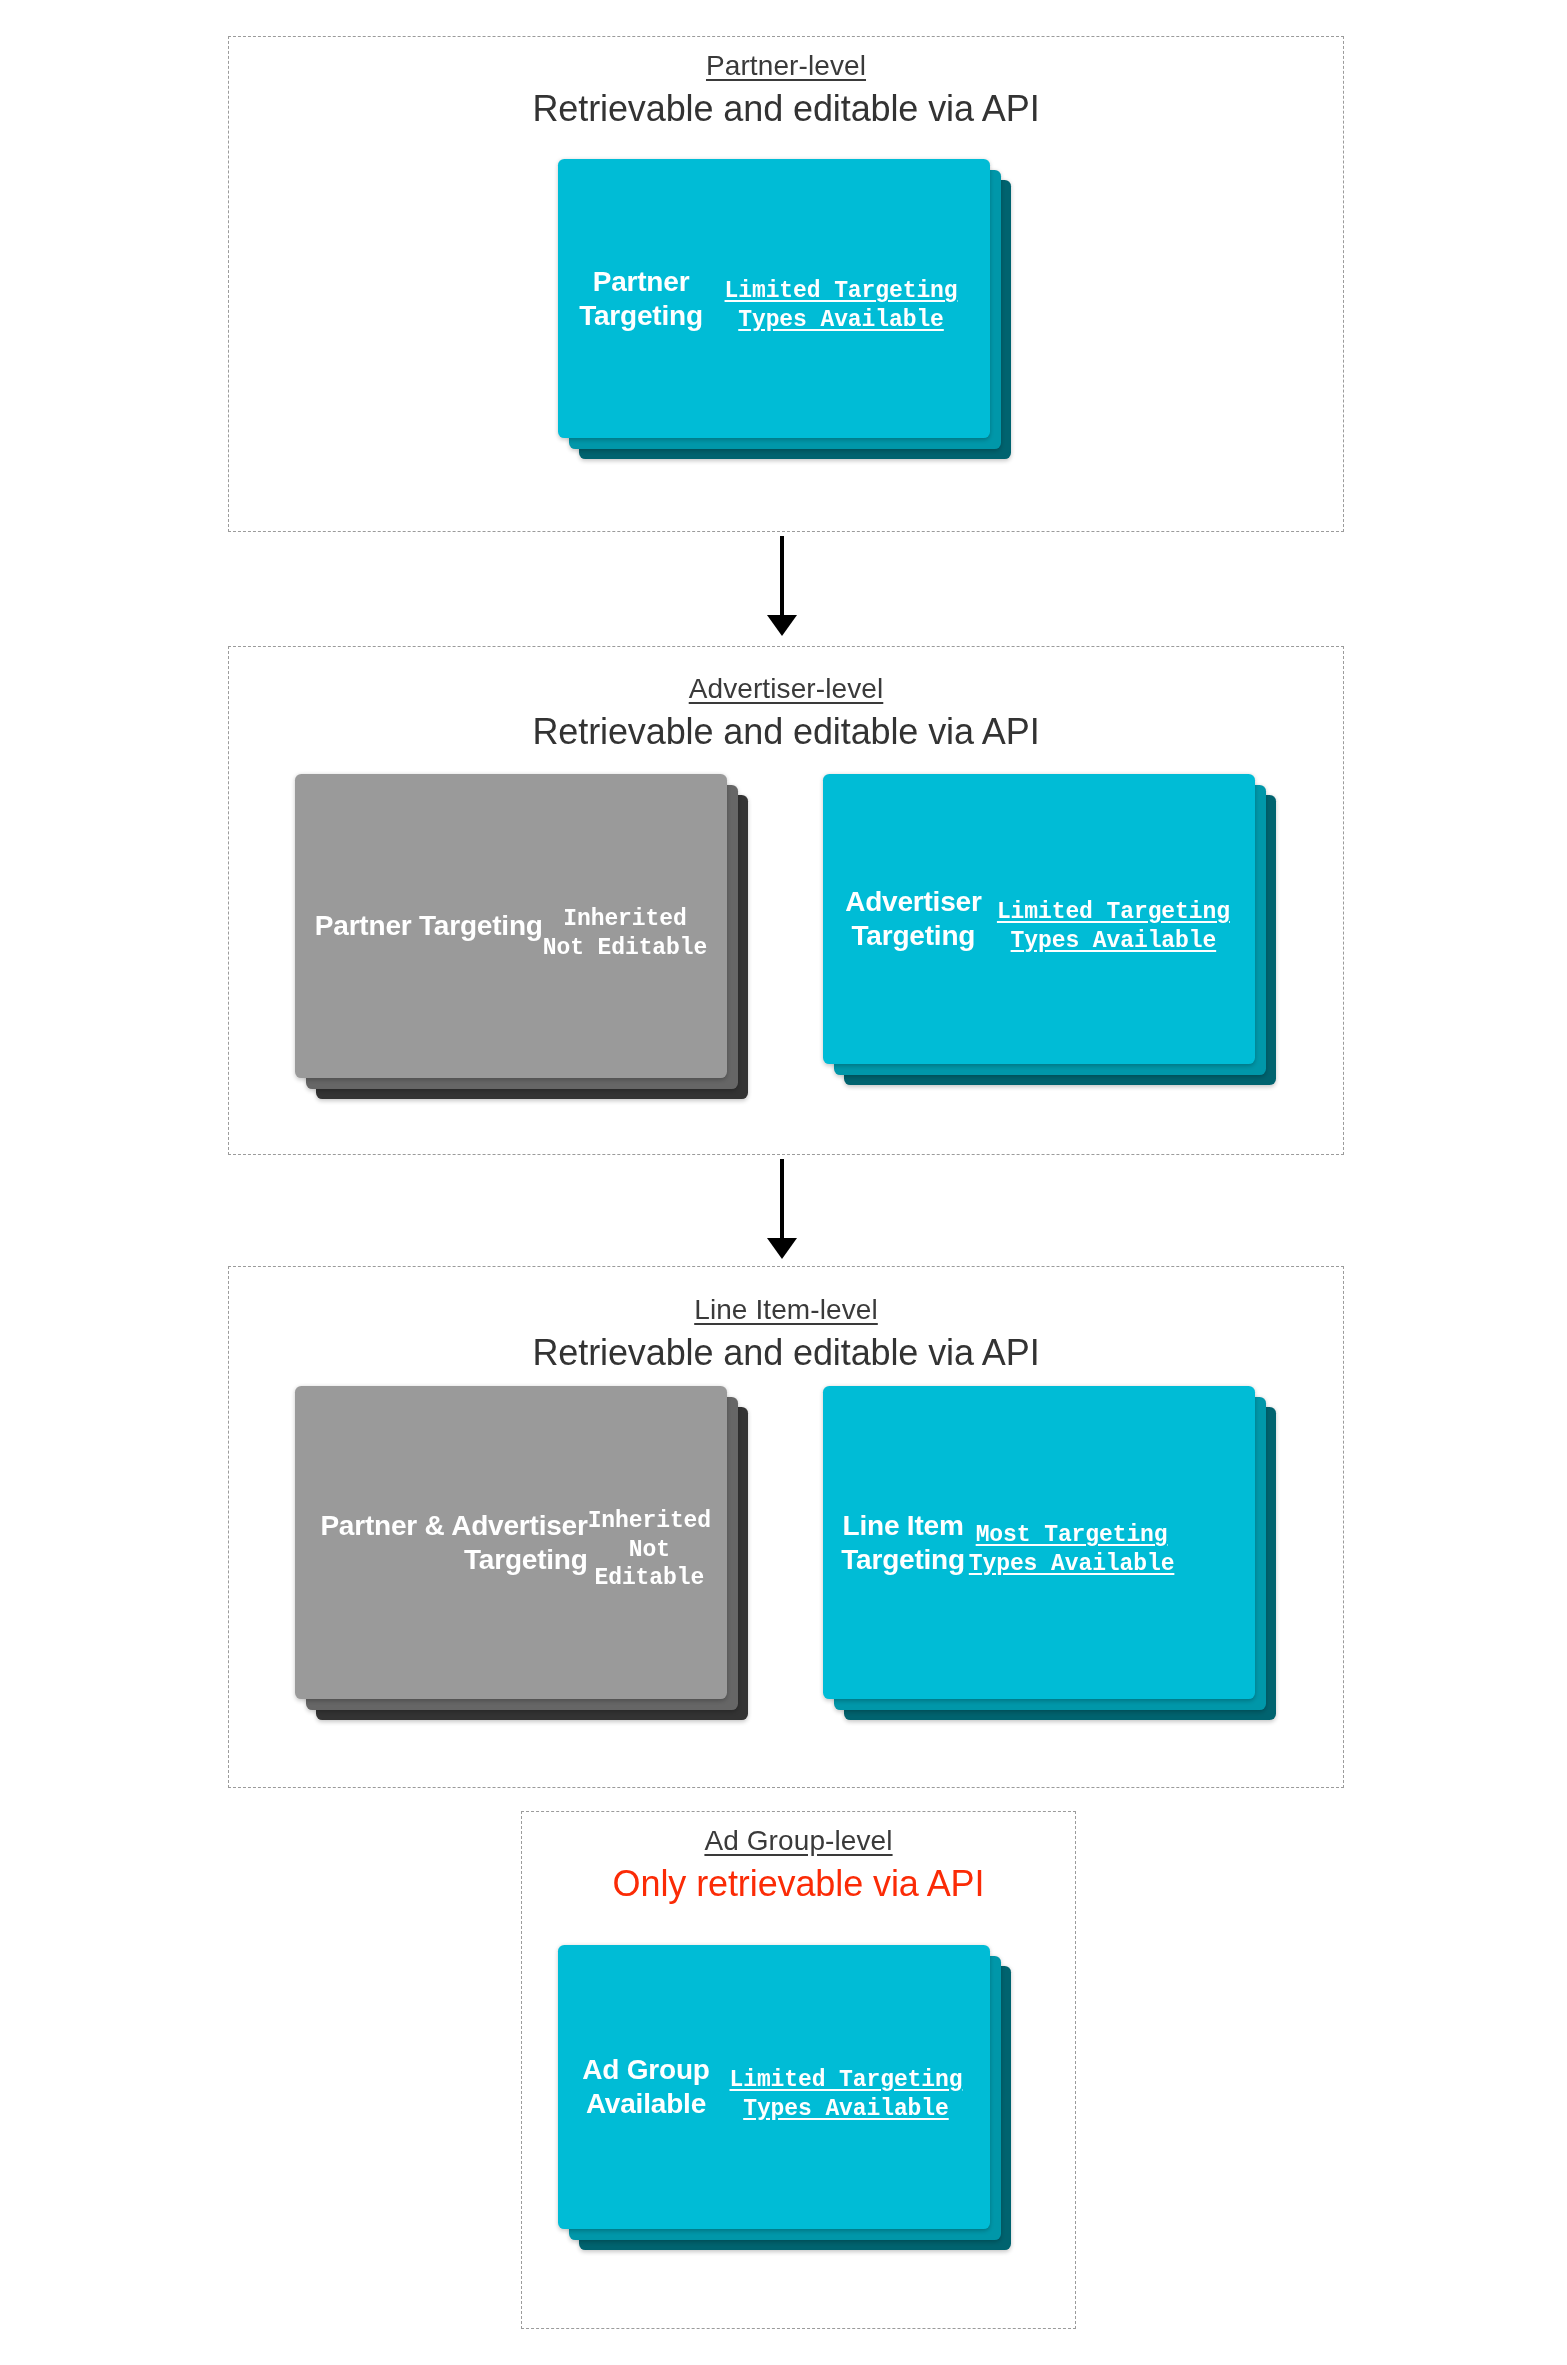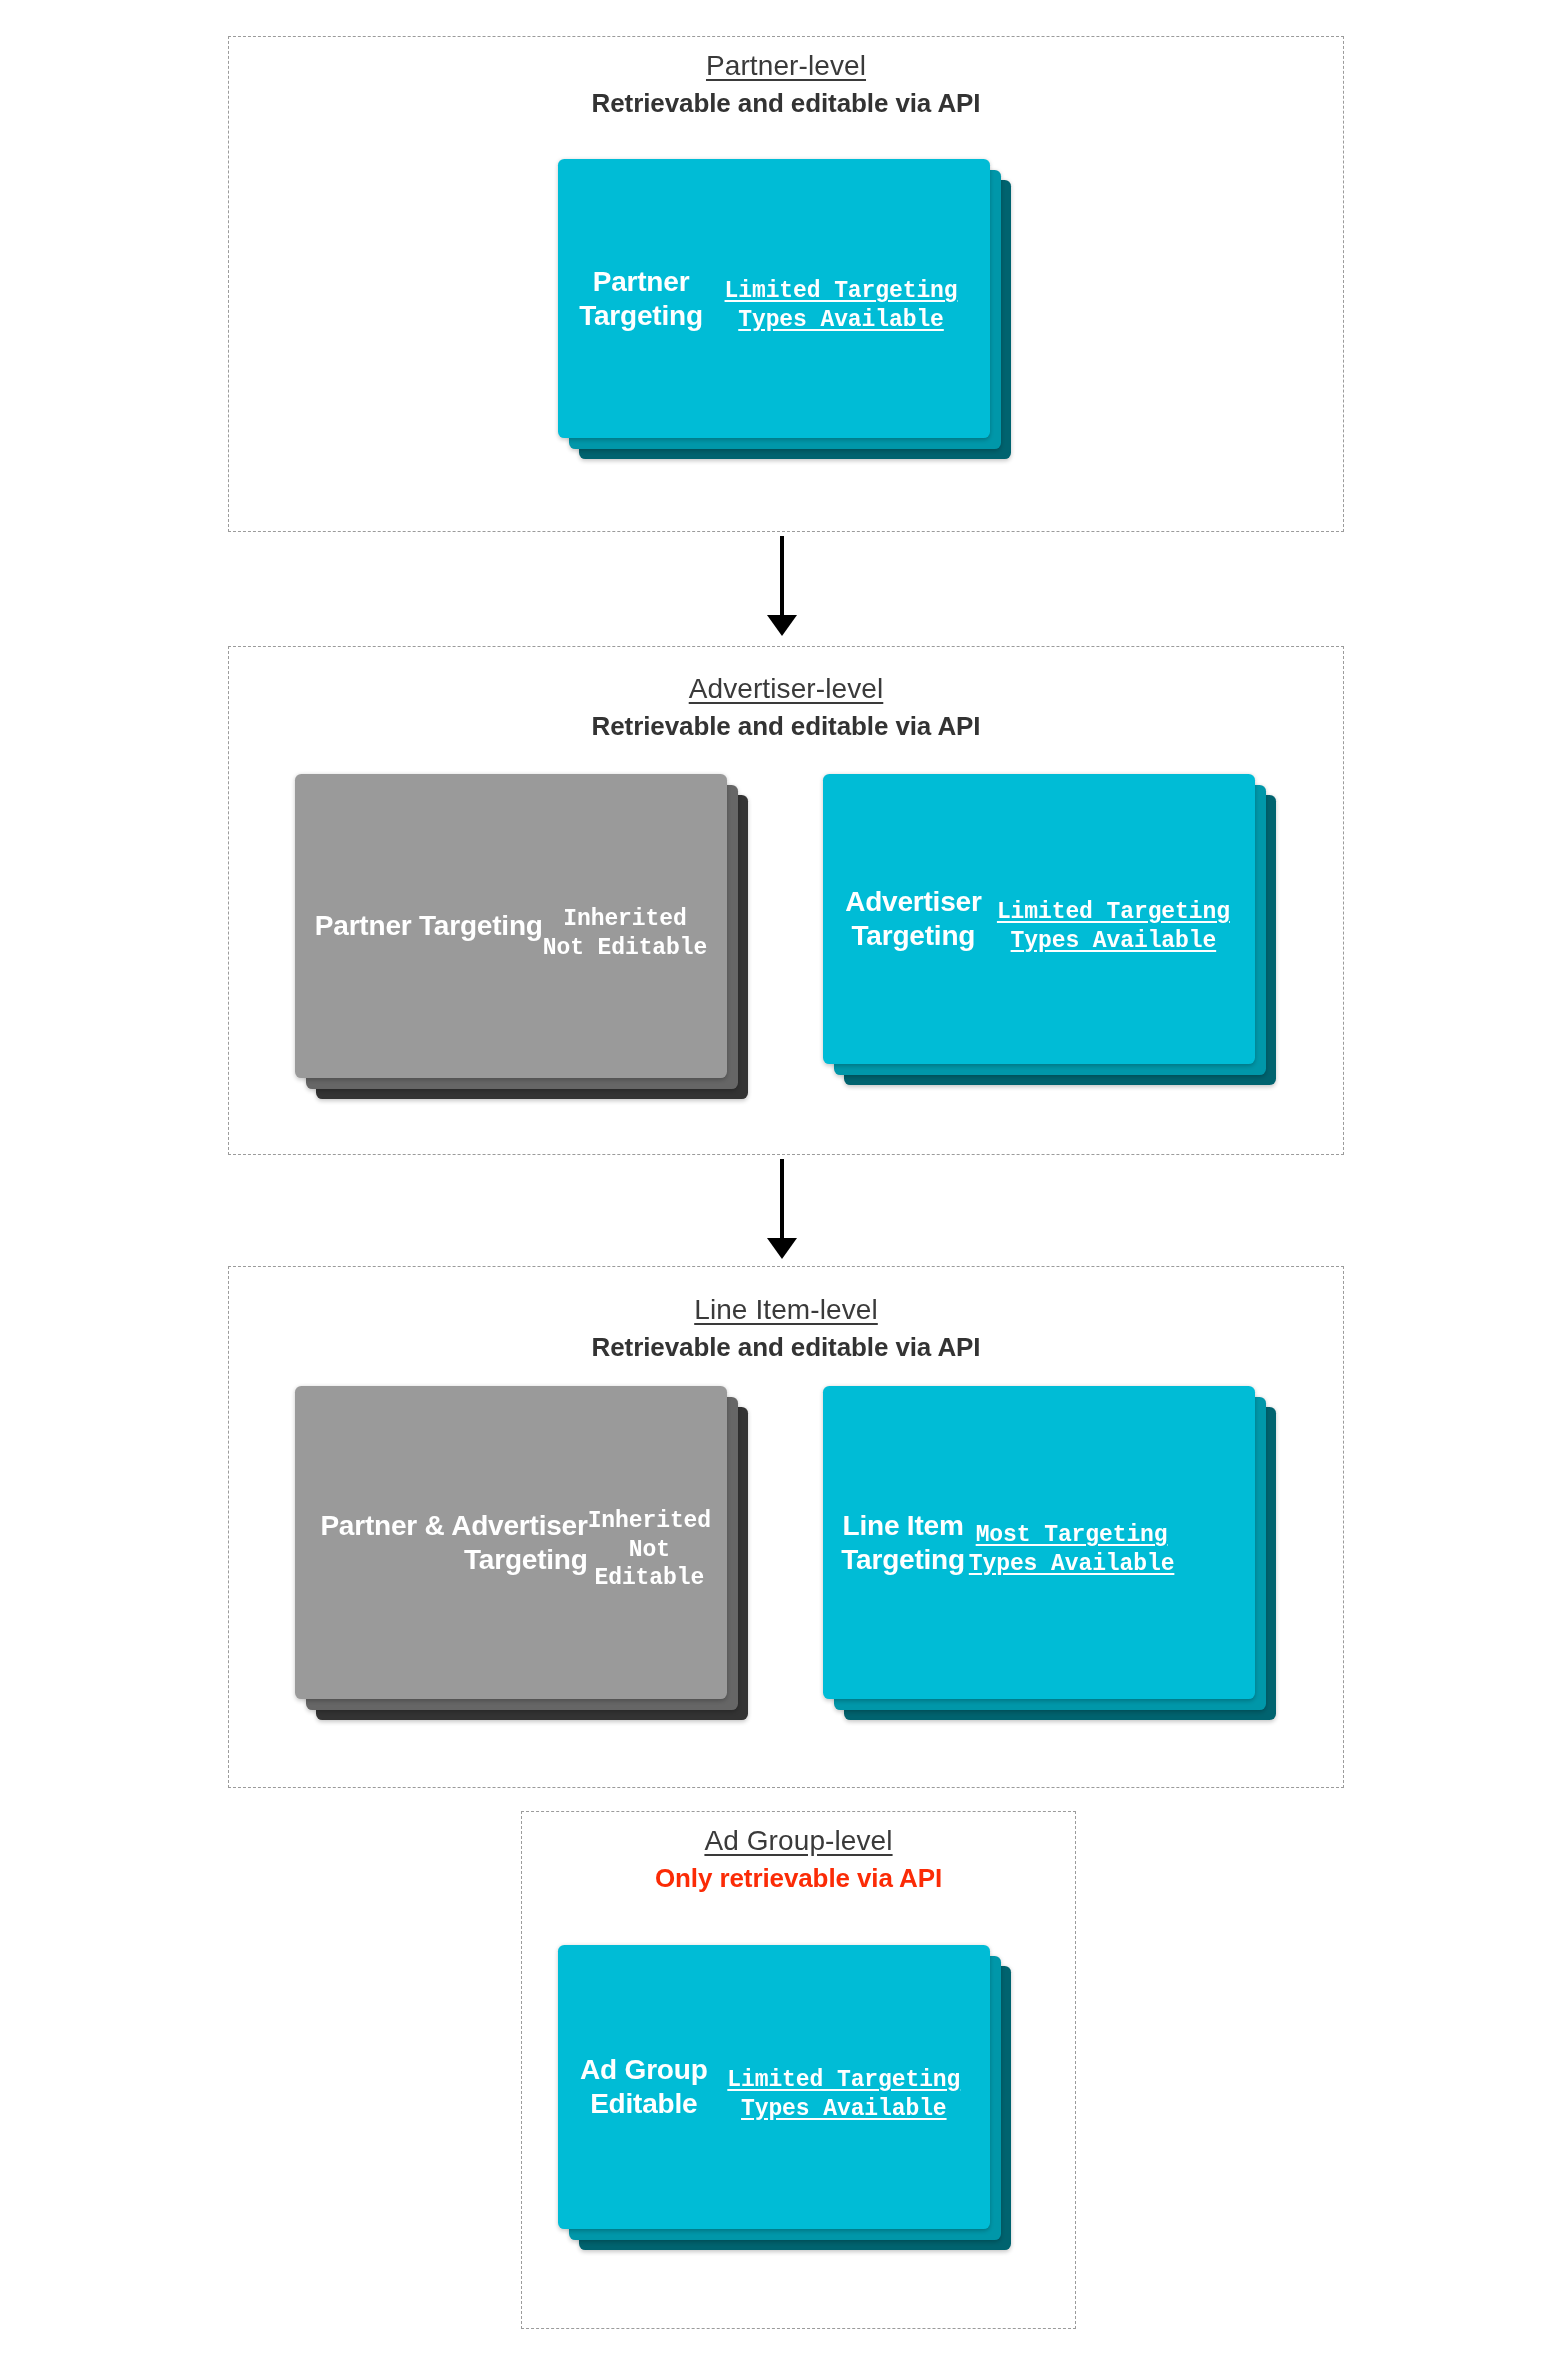--- a/index.html
+++ b/index.html
@@ -41,22 +41,22 @@
     display: block;
     font-size: 28px;
     font-weight: 400;
     color: #3a3a3a;
     text-decoration: underline;
     text-underline-offset: 3.6px;
     letter-spacing: 0.1px;
   }
   .level-api {
     display: block;
-    font-size: 26px;
-    font-weight: 700;
+    font-size: 36px;
+    font-weight: 400;
     color: #333333;
     margin-top: 6.3px;
     letter-spacing: -0.1px;
   }
   .level-api.warn {
     color: #fb2b06;
   }
 
   
   .stack {
@@ -224,19 +224,19 @@
   <div class="level-heading" style="left:521px; top:1824px; width:555px;">
     <span class="level-name">Ad Group-level</span>
     <span class="level-api warn">Only retrievable via API</span>
   </div>
 
   <div class="stack" style="left:558px; top:1945px; width:464px; height:330px;">
     <div class="layer back" style="width:432px; height:284px; background:#00636f;"></div>
     <div class="layer mid" style="width:432px; height:284px; background:#0097a9;"></div>
     <div class="layer front" style="width:432px; height:284px; background:#00bcd6;"></div>
     <div class="card-body" style="width:432px; height:284px;">
-      <div class="card-title">Ad Group Editable</div>
+      <div class="card-title">Ad Group Available</div>
       <div class="card-sub underlined" style="max-width:321px;">Limited Targeting Types Available</div>
     </div>
   </div>
 
 </div>
 
 
 </body></html>

